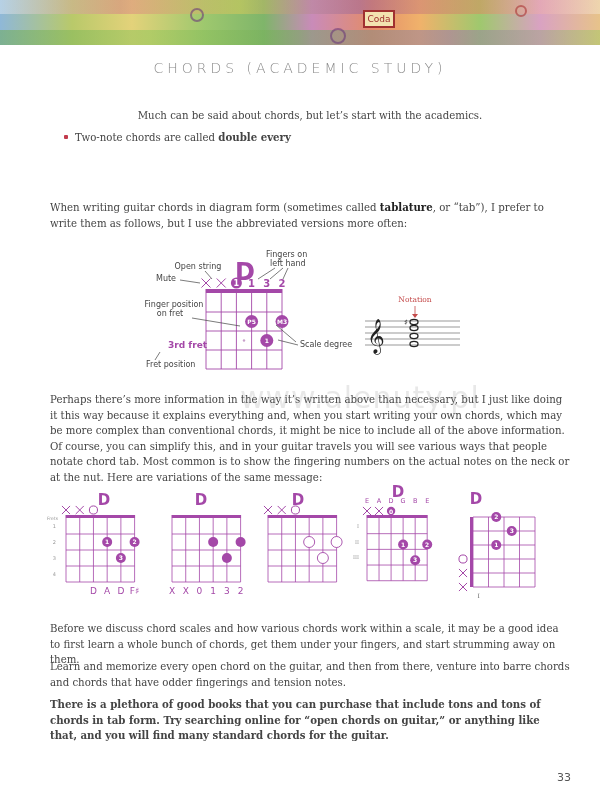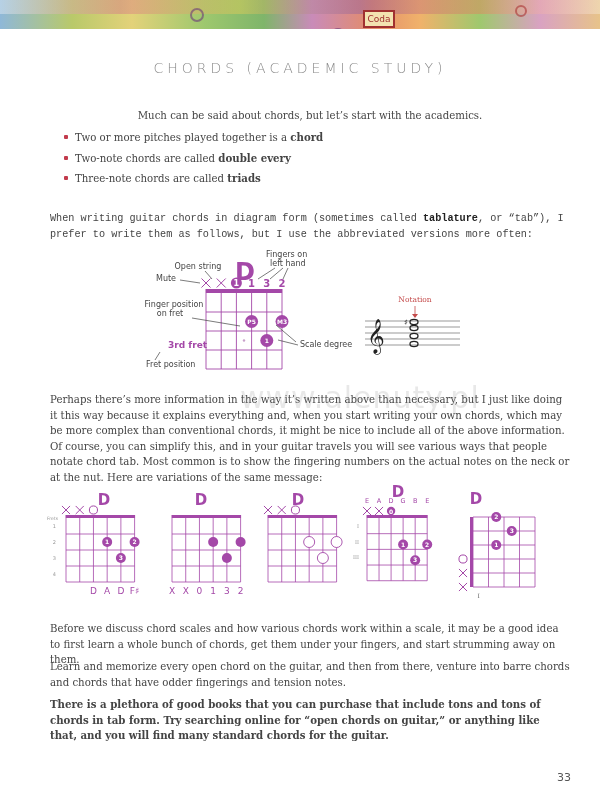--- a/index.html
+++ b/index.html
@@ -1,17 +1,17 @@
 <!DOCTYPE html>
 <html><head>
   <meta charset="utf-8">
   <style>
     html,body{margin:0;padding:0;background:#fff;}
     body{width:600px;height:800px;position:relative;overflow:hidden;font-family:"DejaVu Serif",serif;color:#3a3a3a;}
-    .banner{position:absolute;left:0;top:0;width:600px;height:29px;overflow:hidden;
+    .banner{position:absolute;left:0;top:0;width:600px;height:45px;overflow:hidden;
       background:linear-gradient(90deg,#8fb8d8 0%,#b9c96a 12%,#e3d27a 22%,#9ec86e 34%,#7fb56a 44%,#c98bb9 52%,#e38c6a 62%,#f0b26b 70%,#9fc86e 80%,#d9a2c2 90%,#e7c38a 100%);}
     .banner .band{position:absolute;left:0;width:600px;}
     .banner .b1{top:0;height:14px;background:linear-gradient(90deg,rgba(255,255,255,.35),rgba(210,90,140,.35),rgba(255,210,80,.35),rgba(120,80,170,.35),rgba(240,120,90,.4),rgba(255,255,255,.3));}
     .banner .b2{top:30px;height:15px;background:linear-gradient(90deg,rgba(110,170,90,.55),rgba(150,200,90,.55),rgba(110,170,90,.5),rgba(150,110,180,.5),rgba(160,200,100,.5));}
     .banner .doodle{position:absolute;border:2px solid #6a3a7a;border-radius:50%;opacity:.6;}
     .coda{position:absolute;left:363px;top:10px;width:28px;height:14px;border:2px solid #a03030;background:#f3e2b0;font:9px "DejaVu Sans",sans-serif;color:#a03030;text-align:center;line-height:14px;}
     .title{position:absolute;left:0;top:60px;width:600px;text-align:center;font-family:"DejaVu Sans",sans-serif;font-weight:200;font-size:14px;letter-spacing:4px;color:#8a8a8a;}
     .para{position:absolute;left:50px;width:520px;font-size:10.2px;line-height:15.5px;color:#444;margin:0;}
     .para b{color:#222;}
     ul.bullets{position:absolute;left:50px;top:130px;width:500px;margin:0;padding:0;list-style:none;}
@@ -32,26 +32,24 @@
   <div class="doodle" style="left:190px;top:8px;width:10px;height:10px;"></div>
   <div class="doodle" style="left:515px;top:5px;width:8px;height:8px;border-color:#a33;"></div>
   <div class="coda">Coda</div>
 </div>
 
 <div class="title">CHORDS (ACADEMIC STUDY)</div>
 
 <p class="para" style="top:108px;text-align:center;">Much can be said about chords, but let’s start with the academics.</p>
 
 <ul class="bullets">
-  <li><span class="dot"></span><span>Two or more pitches played together is a </span><b>chord</b></li>
   <li><span class="dot"></span><span>Two-note chords are called </span><b>double every</b></li>
-  <li><span class="dot"></span><span>Three-note chords are called </span><b>triads</b></li>
 </ul>
 
-<p class="para" style="top:211px;font-family:Liberation Mono, monospace;"><span>When writing guitar chords in diagram form (sometimes called </span><b>tablature</b><span>, or “tab”), I prefer to write them as follows, but I use the abbreviated versions more often:</span></p>
+<p class="para" style="top:200px;"><span>When writing guitar chords in diagram form (sometimes called </span><b>tablature</b><span>, or “tab”), I prefer to write them as follows, but I use the abbreviated versions more often:</span></p>
 
 <svg id="main-diagram" style="left:0;top:0;" width="600" height="800">
   <text id="md-chord" x="245" y="280" text-anchor="middle" font-family="DejaVu Sans, sans-serif" font-weight="bold" font-size="24" fill="#a448a8">D</text>
   <text class="lbl" x="198" y="269" text-anchor="middle">Open string</text>
   <text class="lbl" x="266" y="257">Fingers on</text>
   <text class="lbl" x="270" y="266">left hand</text>
   <text class="lbl" x="156" y="281">Mute</text>
   <text class="lbl" x="174" y="307" text-anchor="middle">Finger position</text>
   <text class="lbl" x="170" y="316" text-anchor="middle">on fret</text>
   <text class="lbl" x="300" y="347">Scale degree</text>

